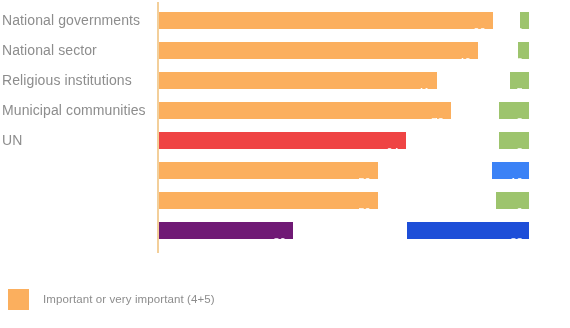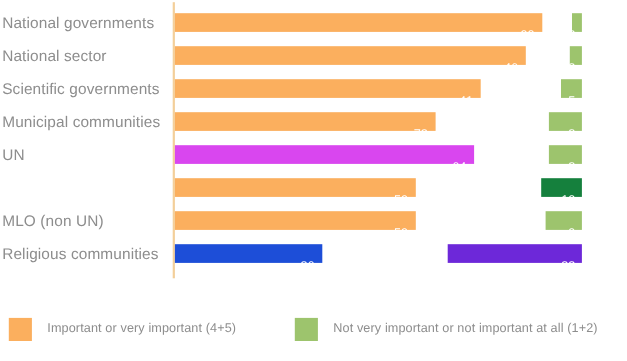--- a/index.html
+++ b/index.html
@@ -150,78 +150,72 @@
       <div class="row" style="top: 35px;">
         <div class="row-label">National sector</div>
         <div class="bar bar-pos" style="width: 319px; background: rgb(251, 175, 94);">
           <span class="bar-value">46</span>
         </div>
         <div class="bar bar-neg" style="width: 11px; left: 518px; background: rgb(157, 196, 109);">
           <span class="bar-value">3</span>
         </div>
       </div>
       <div class="row" style="top: 65px;">
-        <div class="row-label">Scientific governments</div>
+        <div class="row-label">Religious institutions</div>
         <div class="bar bar-pos" style="width: 278px; background: rgb(251, 175, 94);">
           <span class="bar-value">41</span>
         </div>
         <div class="bar bar-neg" style="width: 19px; left: 510px; background: rgb(157, 196, 109);">
           <span class="bar-value">5</span>
         </div>
       </div>
       <div class="row" style="top: 95px;">
         <div class="row-label">Municipal communities</div>
-        <div class="bar bar-pos" style="width: 237px; background: rgb(251, 175, 94);">
+        <div class="bar bar-pos" style="width: 292px; background: rgb(251, 175, 94);">
           <span class="bar-value">72</span>
         </div>
         <div class="bar bar-neg" style="width: 30px; left: 499px; background: rgb(157, 196, 109);">
           <span class="bar-value">8</span>
         </div>
       </div>
       <div class="row" style="top: 125px;">
         <div class="row-label">UN</div>
-        <div class="bar bar-pos" style="width: 272px; background: #d946ef;">
+        <div class="bar bar-pos" style="width: 247px; background: #ef4444;">
           <span class="bar-value">64</span>
         </div>
         <div class="bar bar-neg" style="width: 30px; left: 499px; background: rgb(157, 196, 109);">
           <span class="bar-value">8</span>
         </div>
       </div>
       <div class="row" style="top: 155px;">
         <div class="bar bar-pos" style="width: 219px; background: rgb(251, 175, 94);">
           <span class="bar-value">59</span>
         </div>
-        <div class="bar bar-neg" style="width: 37px; left: 492px; background: #15803d;">
+        <div class="bar bar-neg" style="width: 37px; left: 492px; background: #3b82f6;">
           <span class="bar-value">10</span>
         </div>
       </div>
       <div class="row" style="top: 185px;">
-        <div class="row-label">MLO (non UN)</div>
         <div class="bar bar-pos" style="width: 219px; background: rgb(251, 175, 94);">
           <span class="bar-value">59</span>
         </div>
         <div class="bar bar-neg" style="width: 33px; left: 496px; background: rgb(157, 196, 109);">
           <span class="bar-value">9</span>
         </div>
       </div>
       <div class="row" style="top: 215px;">
-        <div class="row-label">Religious communities</div>
-        <div class="bar bar-pos" style="width: 134px; background: #1d4ed8;">
+        <div class="bar bar-pos" style="width: 134px; background: #701a75;">
           <span class="bar-value">36</span>
         </div>
-        <div class="bar bar-neg" style="width: 122px; left: 407px; background: #6d28d9;">
+        <div class="bar bar-neg" style="width: 122px; left: 407px; background: #1d4ed8;">
           <span class="bar-value">33</span>
         </div>
       </div>
     </div>
 
   <div class="legend">
     <div class="legend-item legend-item-orange">
       <span class="legend-swatch legend-swatch-orange" style="background: rgb(251, 175, 94);"></span>
       <span class="legend-label">Important or very important (4+5)</span>
     </div>
-    <div class="legend-item legend-item-green">
-      <span class="legend-swatch legend-swatch-green" style="background: rgb(157, 196, 109);"></span>
-      <span class="legend-label">Not very important or not important at all (1+2)</span>
-    </div>
   </div>
 
 </div>
 
 </body></html>

